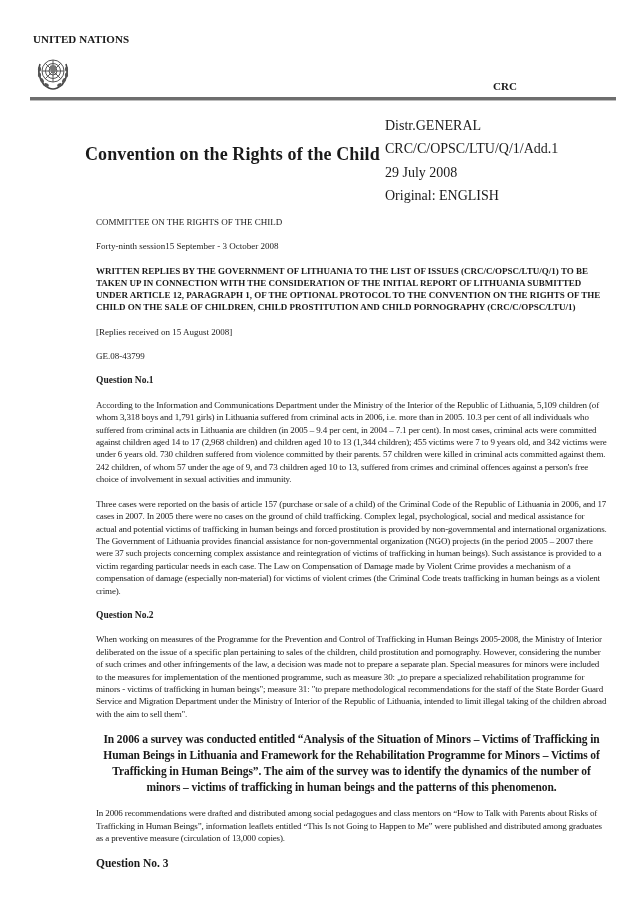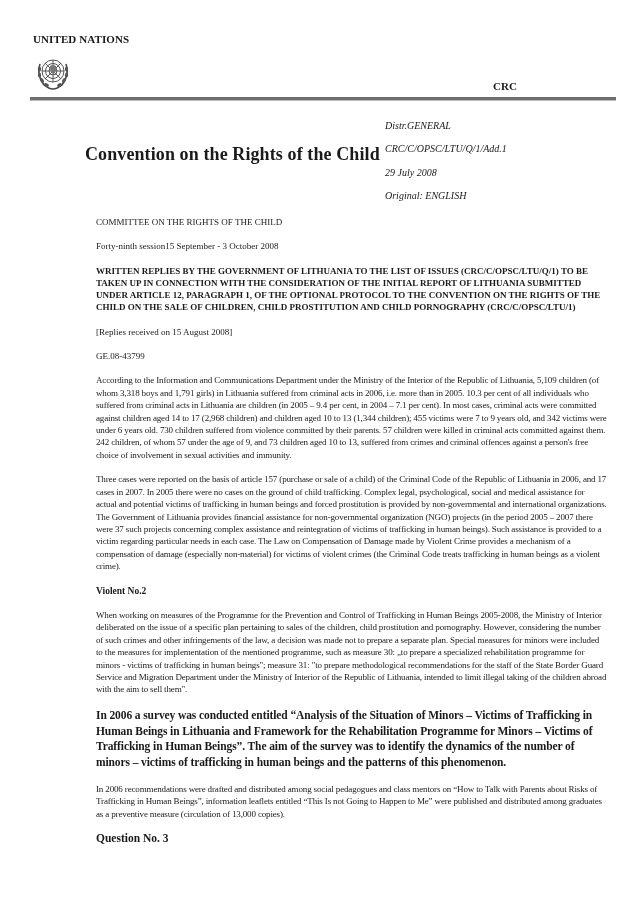--- a/index.html
+++ b/index.html
@@ -4,32 +4,32 @@
 <style>
   html, body { margin: 0; padding: 0; background: #ffffff; }
   body { width: 640px; height: 905px; position: relative; overflow: hidden;
          font-family: "Liberation Serif", serif; color: #1a1a1a; }
   .page { position: absolute; left: 3px; top: 0; width: 640px; height: 905px; padding-left: 39px; }
   .un-title { position: absolute; left: 30px; top: 33px; font-size: 11px; font-weight: bold; letter-spacing: 0.1px; }
   .un-logo { position: absolute; left: 30px; top: 52px; width: 40px; height: 40px; }
   .crc-top { position: absolute; left: 490px; top: 52px; font-size: 11px; font-weight: bold; margin-top: 28px; }
   .rule { position: absolute; left: 27px; top: 97px; width: 586px; height: 3px; background: #6e6e6e; border-bottom: 1px solid #bdbdbd; }
   .conv-title { position: absolute; left: 82px; top: 144px; font-size: 18px; font-weight: bold; letter-spacing: 0.1px; }
-  .meta { position: absolute; left: 382px; top: 114px; font-size: 10px; line-height: 23.3px; font-style: italic; }
+  .meta { position: absolute; left: 382px; top: 114px; font-size: 14px; line-height: 23.3px; }
   .meta div { white-space: nowrap; }
   .content { position: absolute; left: 81px; top: 204px; width: 535px; font-size: 9px; line-height: 12.4px; }
   .content p { margin: 12px; }
   .committee { margin-top: 0; font-size: 9px; }
   .session { margin-top: 9px; }
   .written { margin-top: 9px; font-weight: bold; font-size: 9px; line-height: 12.2px; }
   .received { margin-top: 10px; }
   .ge { margin-top: 11px; }
   .qhead { margin-top: 11px; font-weight: bold; font-size: 9.5px; }
   .para { margin-top: 11px; text-align: left; letter-spacing: -0.15px; }
-  .bold-para { margin-top: 11px; font-weight: bold; font-size: 11.5px; line-height: 15.8px; letter-spacing: -0.1px; }
+  .bold-para { margin-top: 11px; font-weight: bold; font-size: 11.5px; line-height: 15.8px; letter-spacing: -0.1px; text-align: center; }
   .q3 { margin-top: 12px; font-weight: bold; font-size: 11.5px; }
 </style>
 </head>
 <body>
 
 <div class="page">
 
   <div class="un-title">UNITED NATIONS</div>
 
   <div class="un-logo">
@@ -76,24 +76,25 @@
     <div>Original: ENGLISH</div>
   </div>
 
   <div class="content">
     <p class="committee">COMMITTEE ON THE RIGHTS OF THE CHILD</p>
     <p class="session">Forty-ninth session15 September - 3 October 2008</p>
     <p class="written">WRITTEN REPLIES BY THE GOVERNMENT OF LITHUANIA TO THE LIST OF ISSUES (CRC/C/OPSC/LTU/Q/1) TO BE TAKEN UP IN CONNECTION WITH THE CONSIDERATION OF THE INITIAL REPORT OF LITHUANIA SUBMITTED UNDER ARTICLE 12, PARAGRAPH 1, OF THE OPTIONAL PROTOCOL TO THE CONVENTION ON THE RIGHTS OF THE CHILD ON THE SALE OF CHILDREN, CHILD PROSTITUTION AND CHILD PORNOGRAPHY (CRC/C/OPSC/LTU/1)</p>
     <p class="received">[Replies received on 15 August 2008]</p>
     <p class="ge">GE.08-43799</p>
 
+    <p class="qhead">Question No.1</p>
     <p class="para">According to the Information and Communications Department under the Ministry of the Interior of the Republic of Lithuania, 5,109 children (of whom 3,318 boys and 1,791 girls) in Lithuania suffered from criminal acts in 2006, i.e. more than in 2005. 10.3 per cent of all individuals who suffered from criminal acts in Lithuania are children (in 2005 – 9.4 per cent, in 2004 – 7.1 per cent). In most cases, criminal acts were committed against children aged 14 to 17 (2,968 children) and children aged 10 to 13 (1,344 children); 455 victims were 7 to 9 years old, and 342 victims were under 6 years old. 730 children suffered from violence committed by their parents. 57 children were killed in criminal acts committed against them. 242 children, of whom 57 under the age of 9, and 73 children aged 10 to 13, suffered from crimes and criminal offences against a person's free choice of involvement in sexual activities and immunity.</p>
     <p class="para">Three cases were reported on the basis of article 157 (purchase or sale of a child) of the Criminal Code of the Republic of Lithuania in 2006, and 17 cases in 2007. In 2005 there were no cases on the ground of child trafficking. Complex legal, psychological, social and medical assistance for actual and potential victims of trafficking in human beings and forced prostitution is provided by non-governmental and international organizations. The Government of Lithuania provides financial assistance for non-governmental organization (NGO) projects (in the period 2005 – 2007 there were 37 such projects concerning complex assistance and reintegration of victims of trafficking in human beings). Such assistance is provided to a victim regarding particular needs in each case. The Law on Compensation of Damage made by Violent Crime provides a mechanism of a compensation of damage (especially non-material) for victims of violent crimes (the Criminal Code treats trafficking in human beings as a violent crime).</p>
 
-    <p class="qhead">Violent No.2</p>
+    <p class="qhead">Question No.2</p>
     <p class="para">When working on measures of the Programme for the Prevention and Control of Trafficking in Human Beings 2005-2008, the Ministry of Interior deliberated on the issue of a specific plan pertaining to sales of the children, child prostitution and pornography. However, considering the number of such crimes and other infringements of the law, a decision was made not to prepare a separate plan. Special measures for minors were included to the measures for implementation of the mentioned programme, such as measure 30: „to prepare a specialized rehabilitation programme for minors - victims of trafficking in human beings"; measure 31: "to prepare methodological recommendations for the staff of the State Border Guard Service and Migration Department under the Ministry of Interior of the Republic of Lithuania, intended to limit illegal taking of the children abroad with the aim to sell them".</p>
     <p class="bold-para">In 2006 a survey was conducted entitled “Analysis of the Situation of Minors – Victims of Trafficking in Human Beings in Lithuania and Framework for the Rehabilitation Programme for Minors – Victims of Trafficking in Human Beings”. The aim of the survey was to identify the dynamics of the number of minors – victims of trafficking in human beings and the patterns of this phenomenon.</p>
     <p class="para">In 2006 recommendations were drafted and distributed among social pedagogues and class mentors on “How to Talk with Parents about Risks of Trafficking in Human Beings”, information leaflets entitled “This Is not Going to Happen to Me” were published and distributed among graduates as a preventive measure (circulation of 13,000 copies).</p>
 
     <p class="q3">Question No. 3</p>
   </div>
 
 </div>
 
 </body></html>

